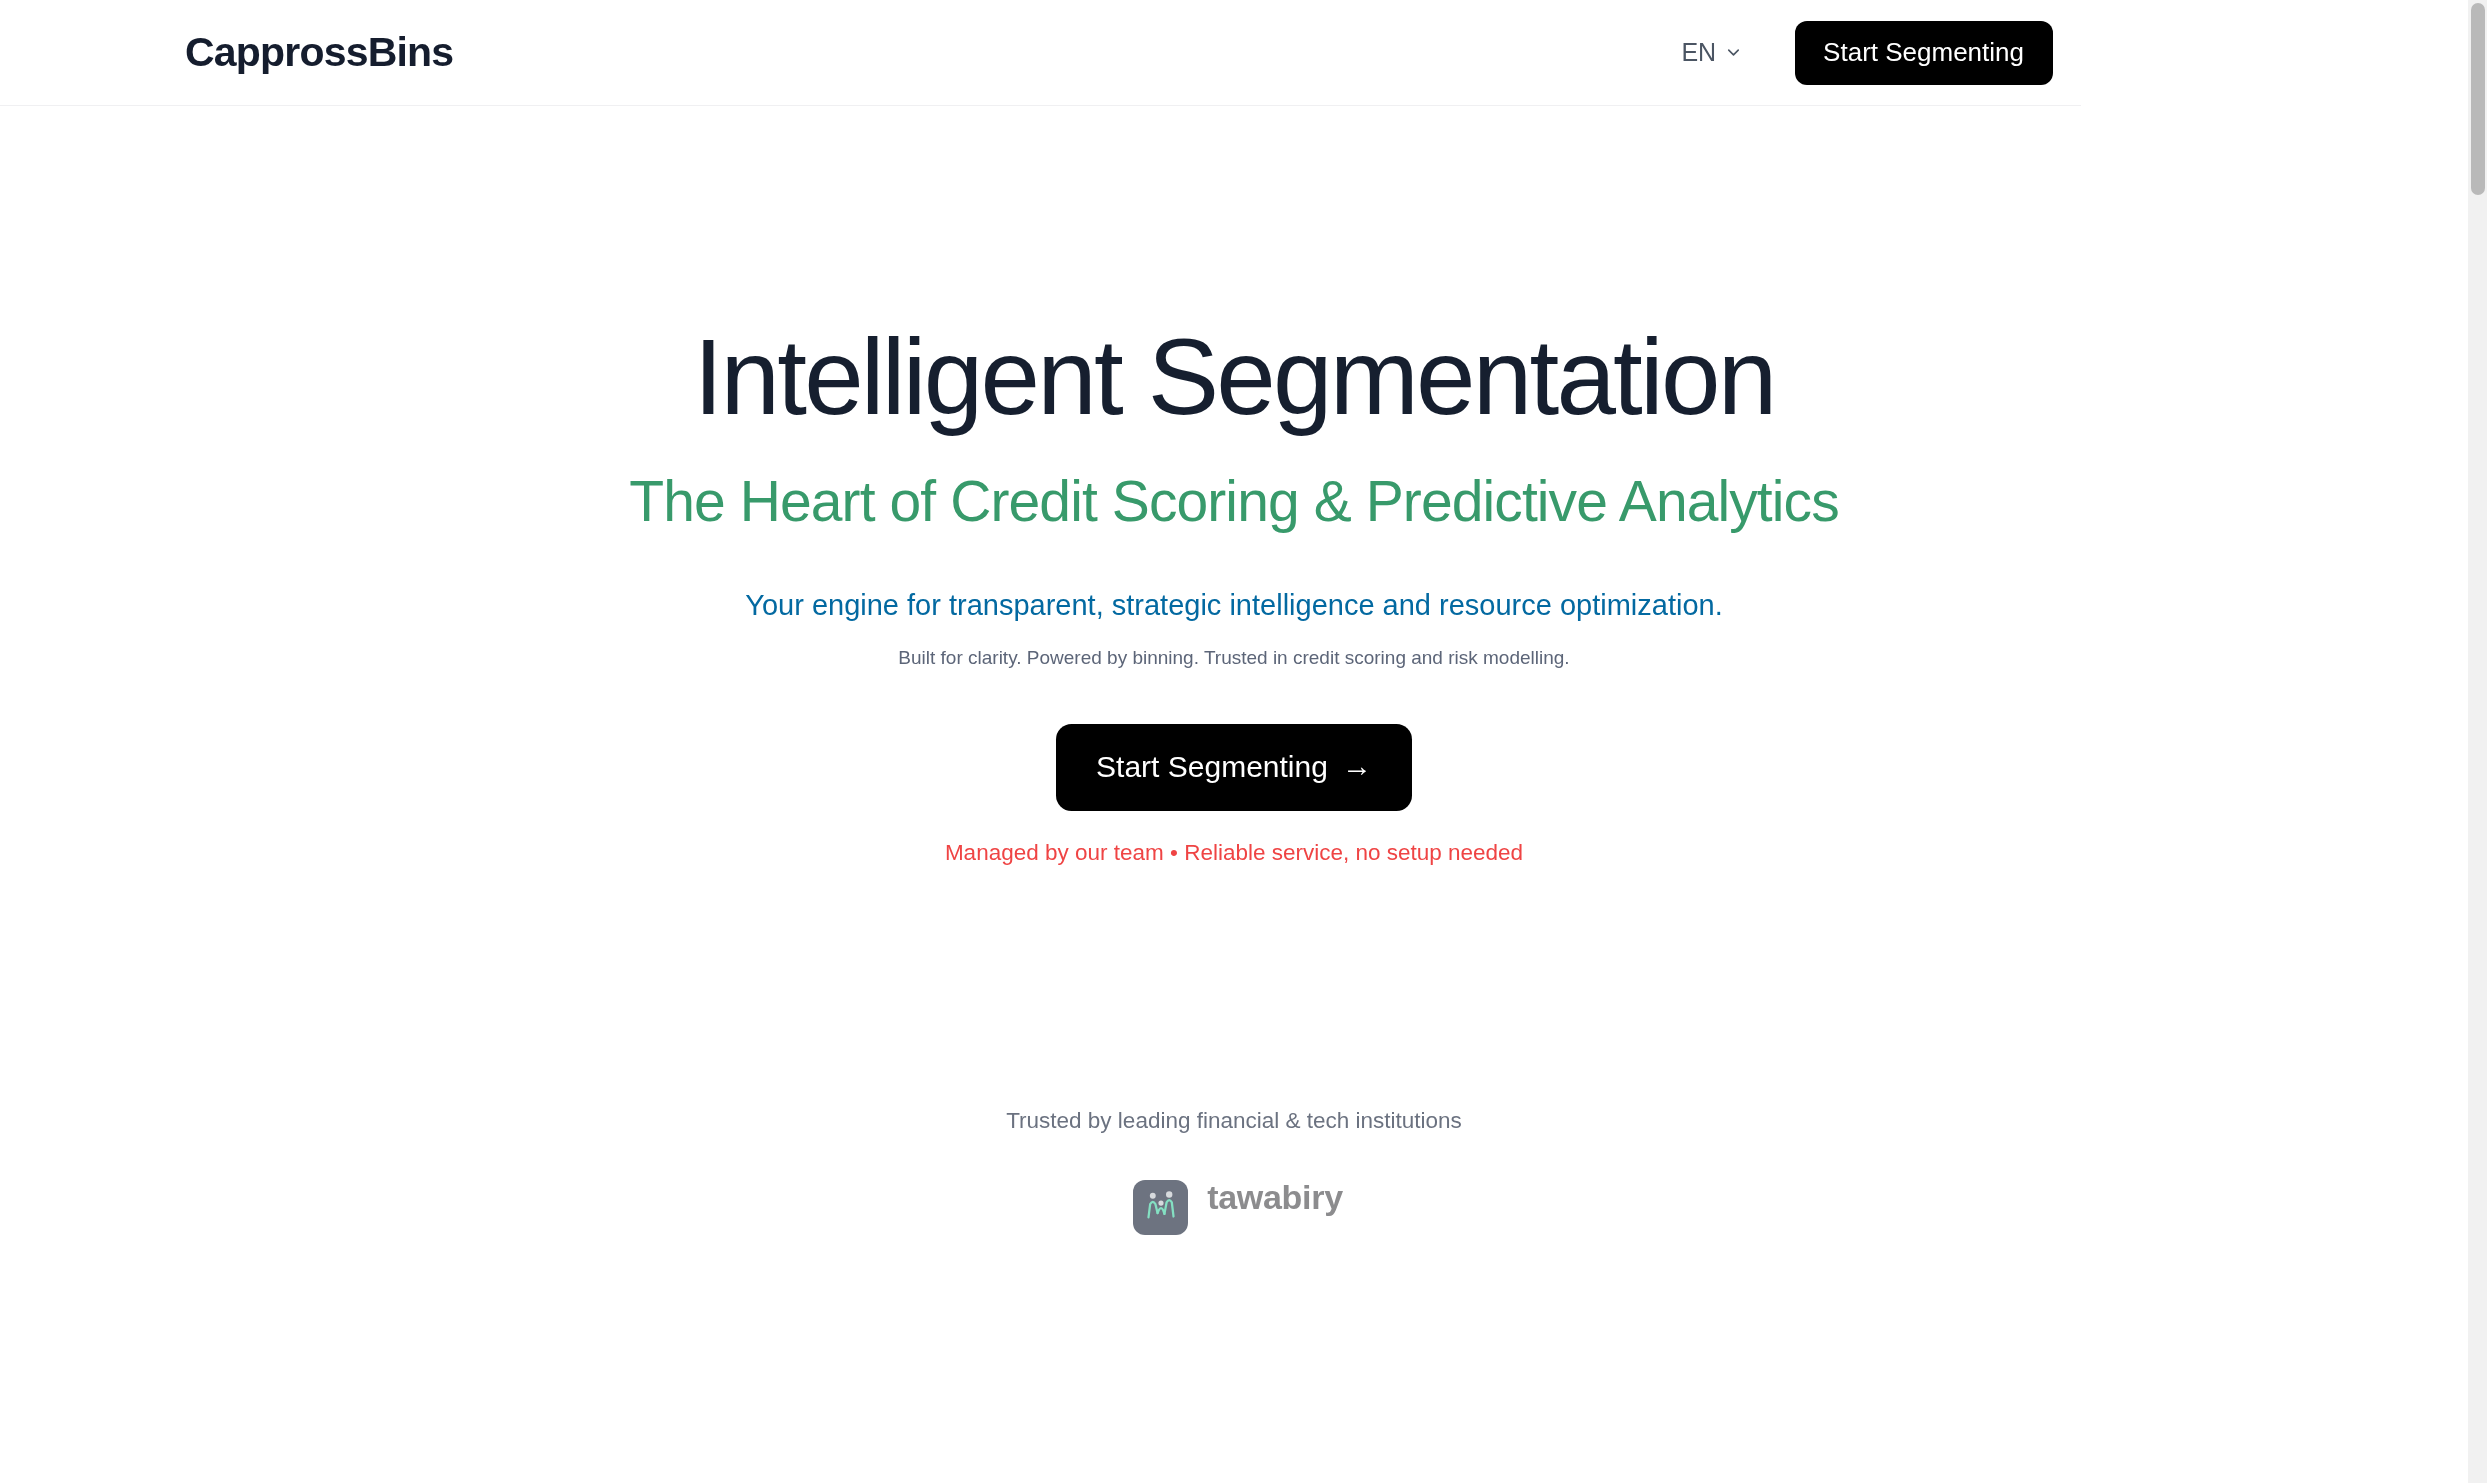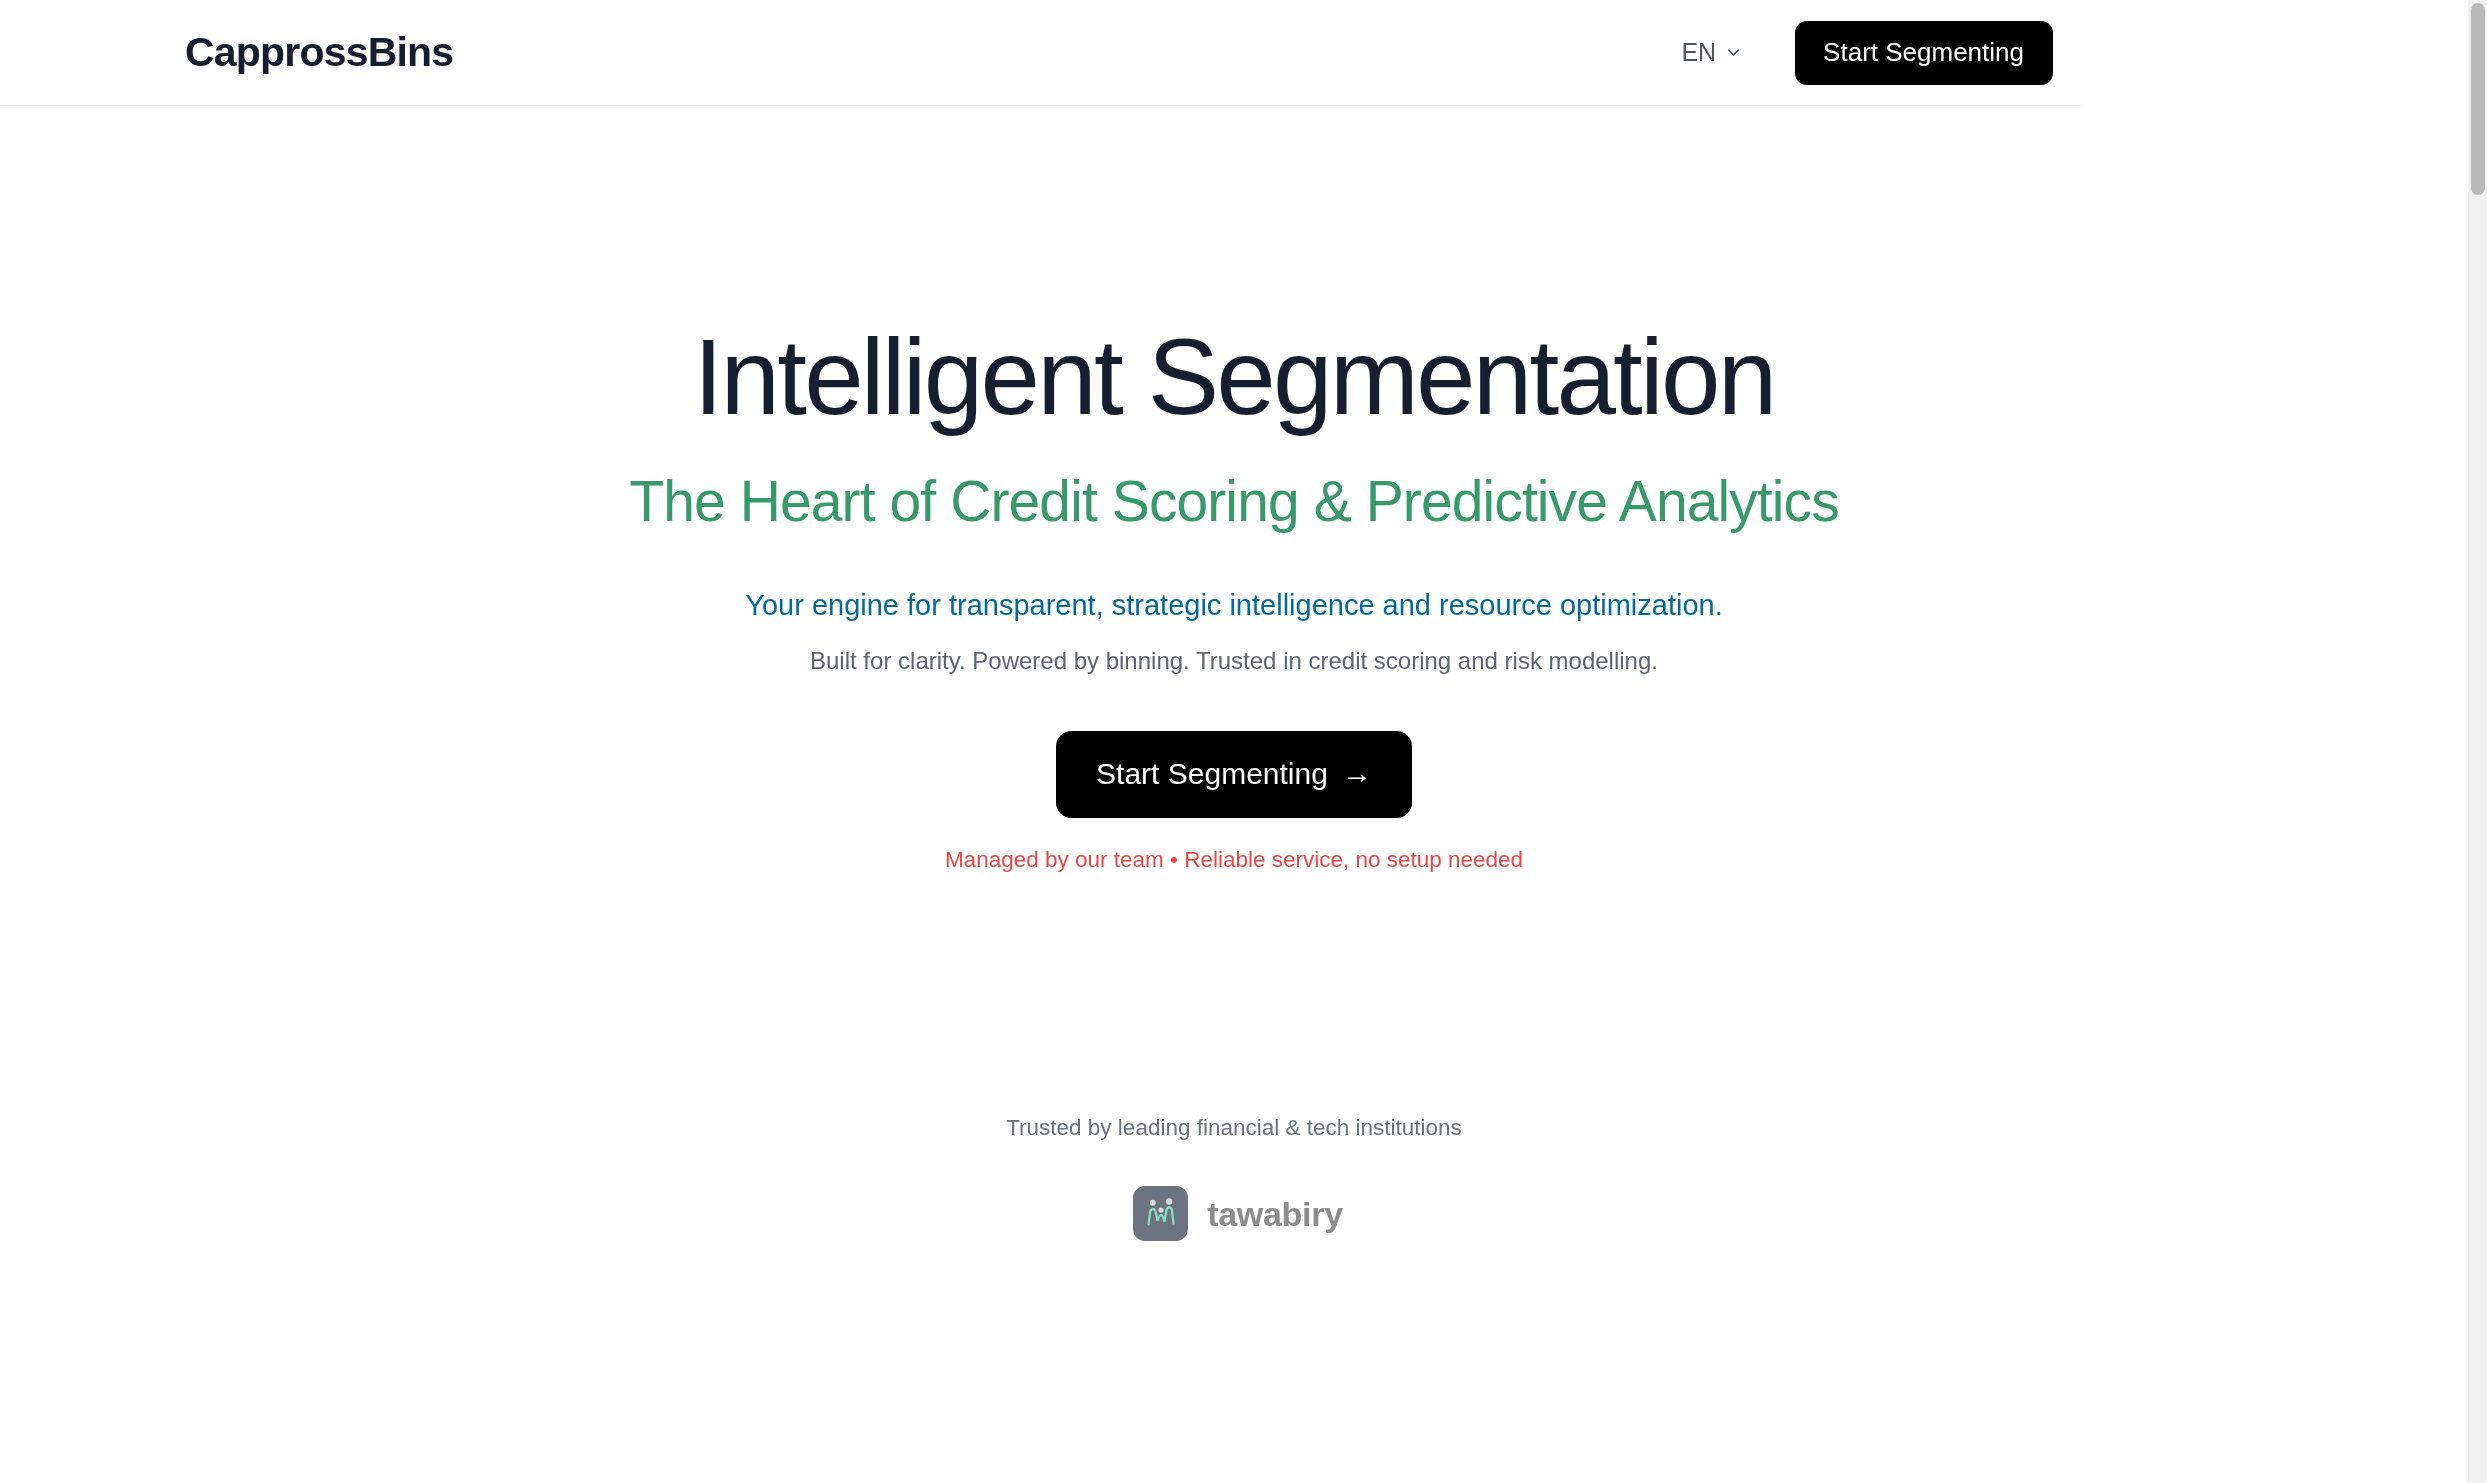--- a/index.html
+++ b/index.html
@@ -118,21 +118,21 @@
     padding-top: 47px;
     font-size: 29px;
     font-weight: 400;
     line-height: 1.35;
     color: #0369a1;
   }
 
   .hero-sub-lead {
     margin: 0;
     padding-top: 15.5px;
-    font-size: 24px;
+    font-size: 19px;
     font-weight: 400;
     line-height: 1.35;
     color: #5c6578;
   }
 
   .cta-wrap {
     padding-top: 54px;
     display: flex;
     justify-content: center;
   }
@@ -181,21 +181,21 @@
   }
   .logos {
     padding-top: 33px;
     display: flex;
     align-items: center;
     justify-content: center;
     gap: 0;
   }
   .partner-logo {
     display: flex;
-    align-items: center;
+    align-items: flex-start;
     gap: 19px;
     padding-left: 8px;
   }
   .partner-mark {
     width: 55px;
     height: 55px;
     border-radius: 12px;
     background: #6d7380;
     display: flex;
     align-items: center;

